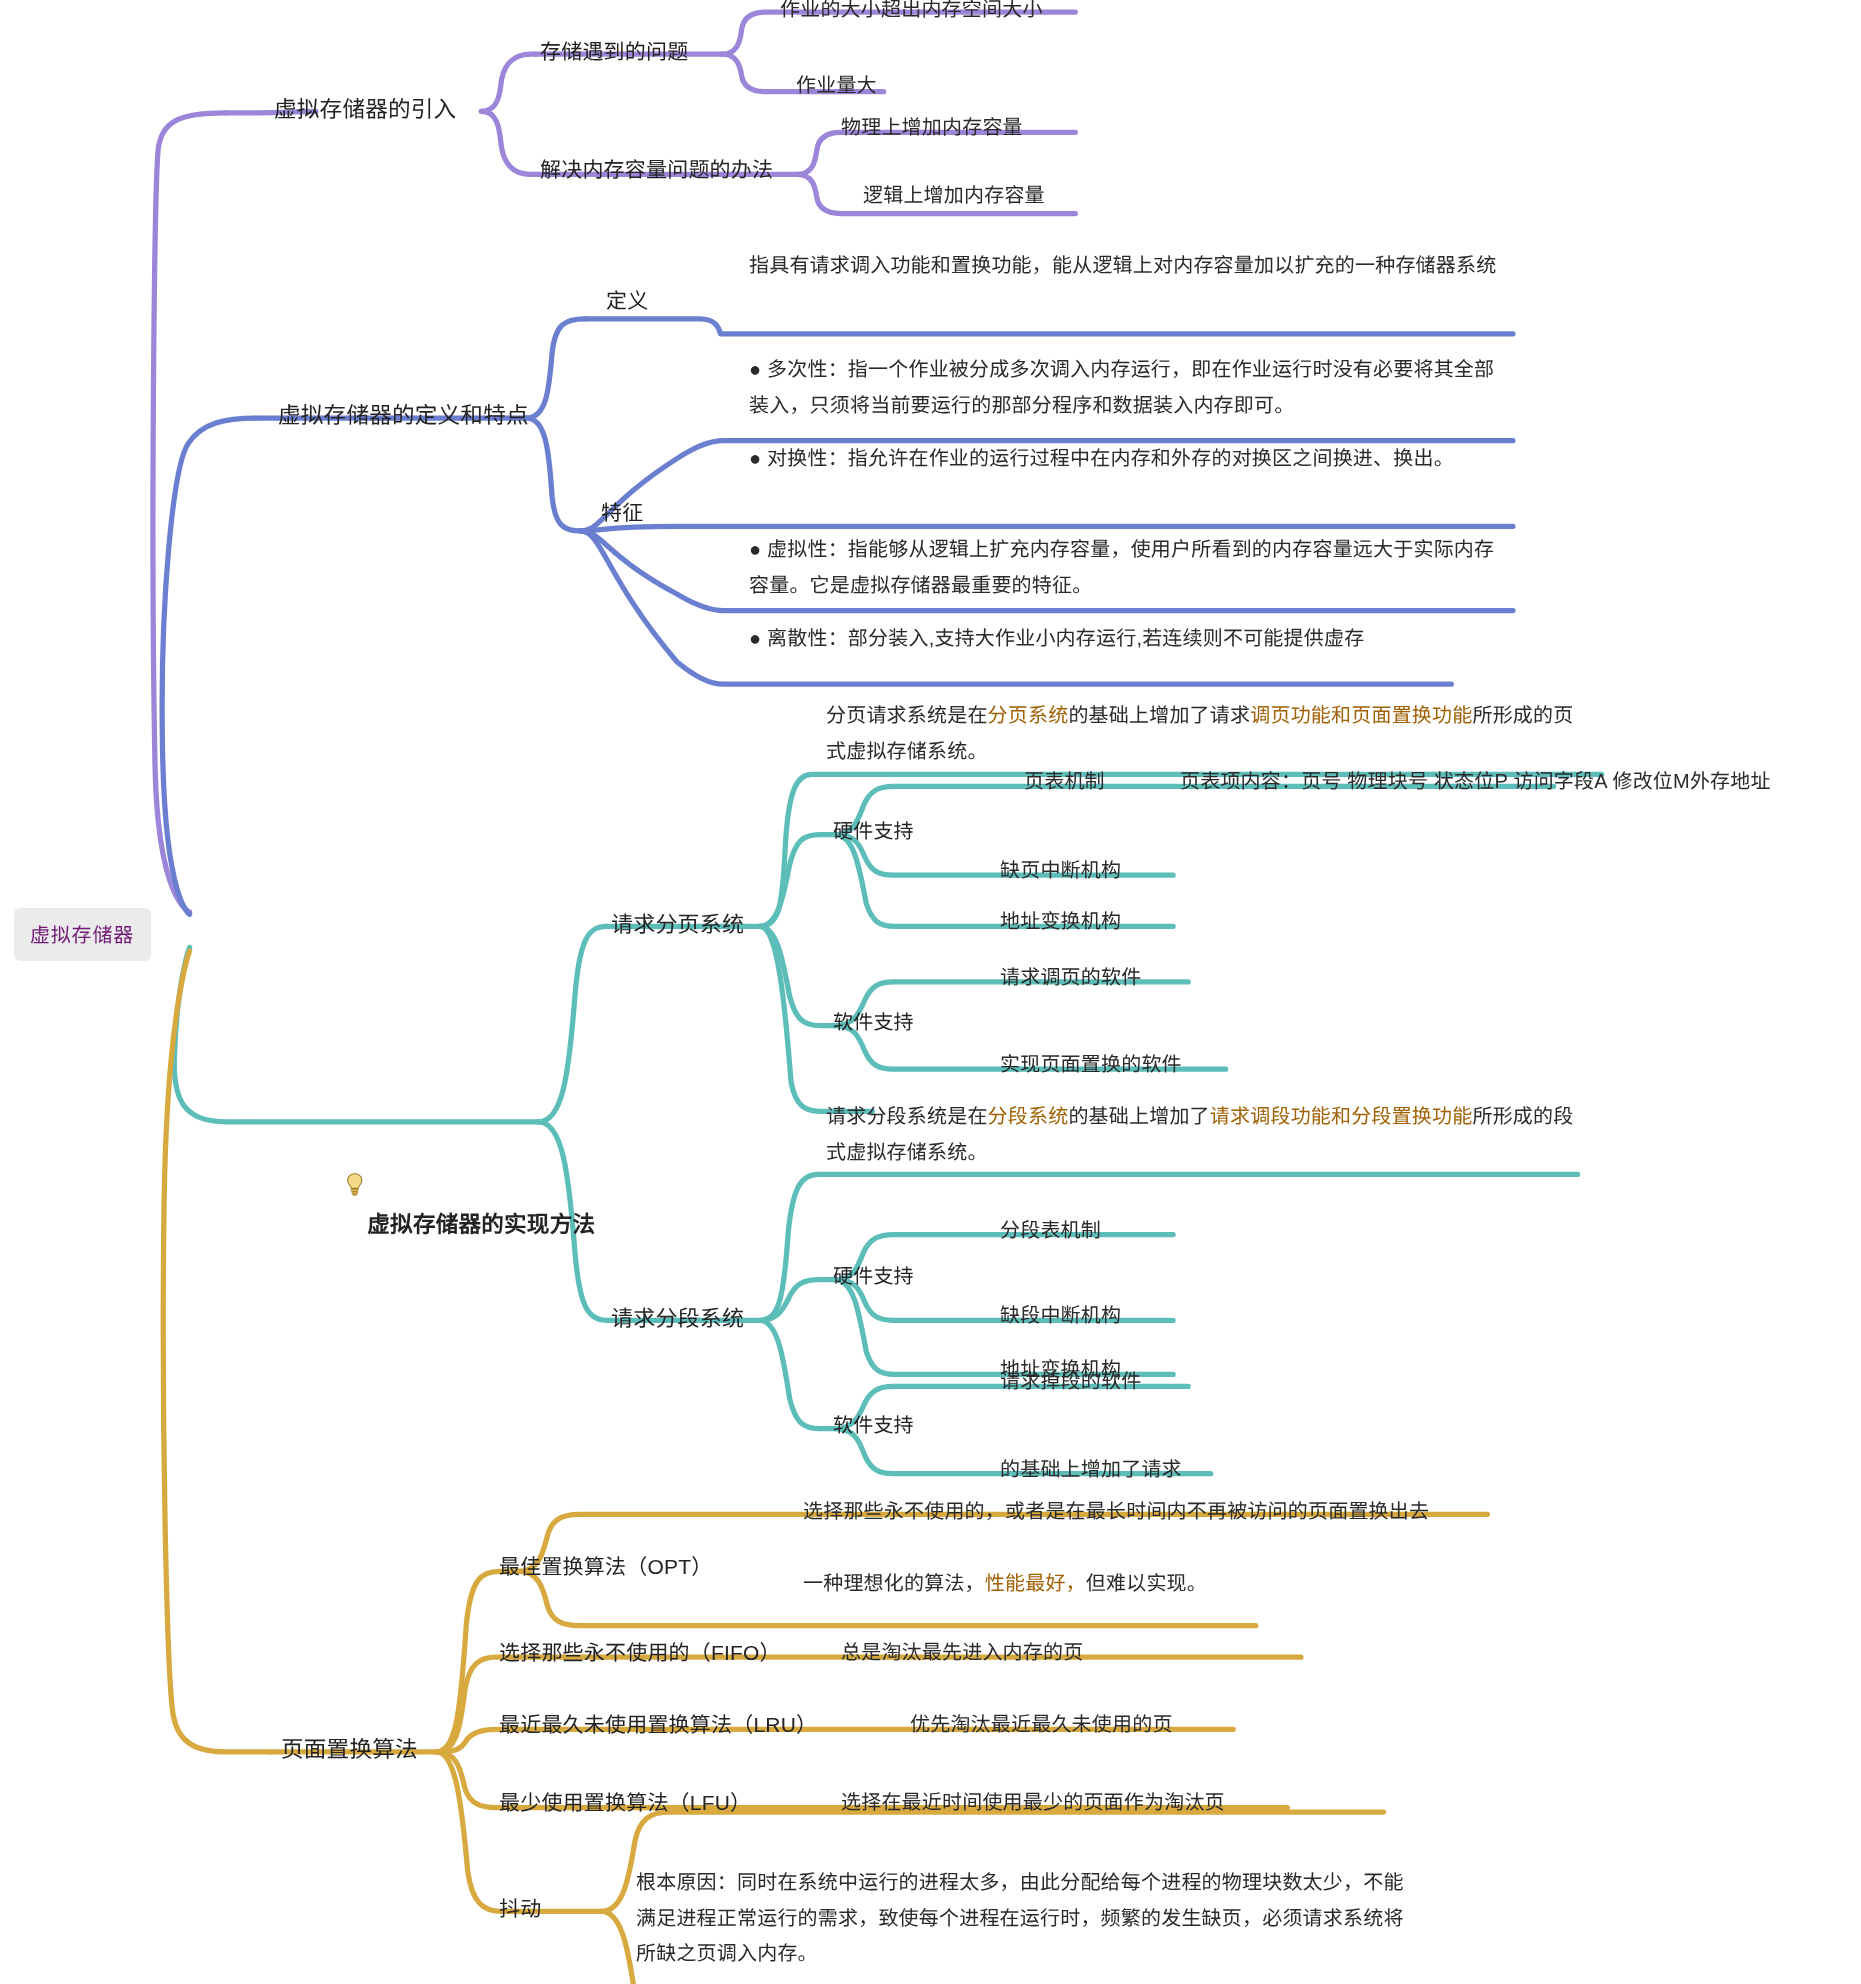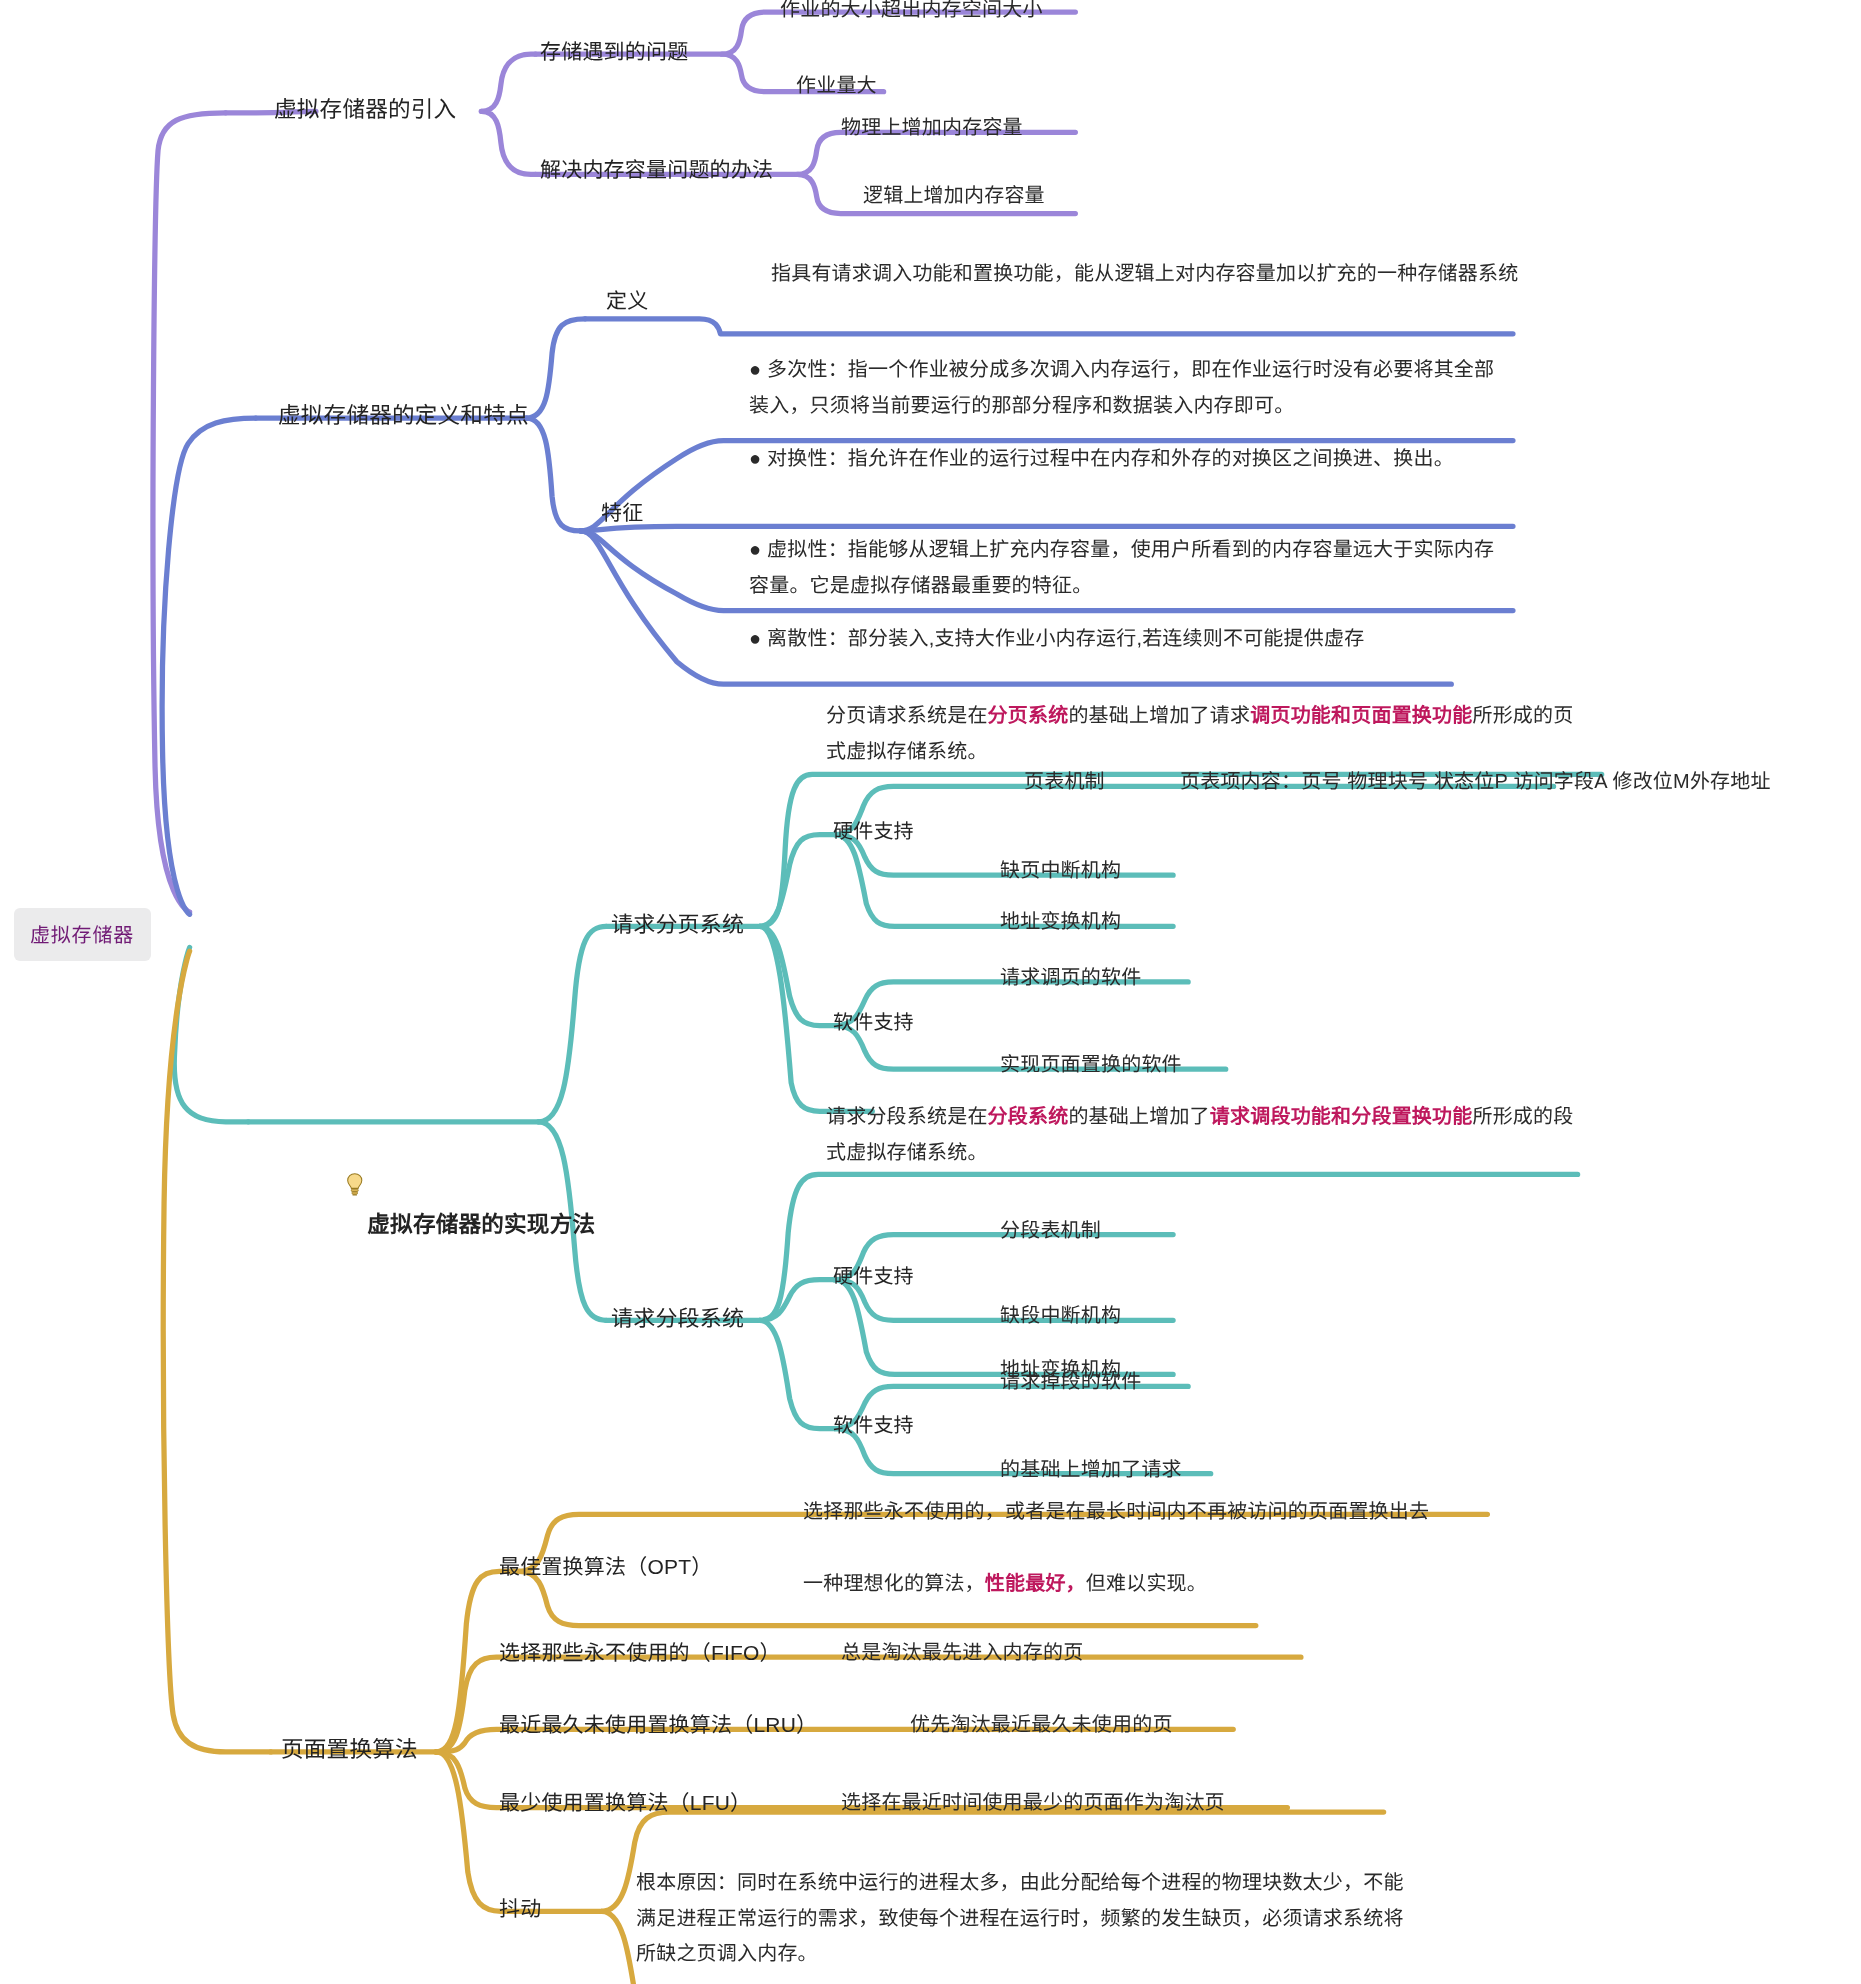--- a/index.html
+++ b/index.html
@@ -41,21 +41,21 @@
   
   .lvl1{ font-size:22.6px; color:#232323; }
   .lvl1.bold{ font-weight:bold; }
   
   .lvl2{ font-size:21px; color:#232323; }
   .lvl2.bold{ font-weight:normal; font-size:22px; }
   
   .lvl3{ font-size:20px; color:#232323; }
   .leaf{ font-size:20px; color:#2a2a2a; }
   .para{ font-size:20px; color:#2a2a2a; line-height:1.78; }
-  b{ font-weight:bold; color:#be185d;text-align:center; }
+  b{ font-weight:normal; color:#a16207;text-align:center; }
   .bulb{
     display:inline-block;
     vertical-align:-2.3px;
     margin-right:3px;
   }
 </style>
 </head>
 <body>
 
 <div id="map">
@@ -151,21 +151,21 @@
   <div class="node leaf" style="left:780px; top:-7.5px;">作业的大小超出内存空间大小</div>
   <div class="node leaf" style="left:796px; top:69px;">作业量大</div>
 
   <div class="node lvl2" style="left:540px; top:153px;">解决内存容量问题的办法</div>
   <div class="node leaf" style="left:841px; top:111px;">物理上增加内存容量</div>
   <div class="node leaf" style="left:863px; top:179px;">逻辑上增加内存容量</div>
 
   <div class="node lvl1" style="left:278px; top:398px;">虚拟存储器的定义和特点</div>
 
   <div class="node lvl2" style="left:606px; top:284px;">定义</div>
-  <div class="node para" style="left:749px; top:256px; width:759px;margin-left:22px;">指具有请求调入功能和置换功能，能从逻辑上对内存容量加以扩充的一种存储器系统</div>
+  <div class="node para" style="left:749px; top:248px; width:759px;">指具有请求调入功能和置换功能，能从逻辑上对内存容量加以扩充的一种存储器系统</div>
 
   <div class="node lvl2" style="left:601px; top:496px;">特征</div>
   <div class="node para" style="left:749px; top:352px; width:759px;">● 多次性：指一个作业被分成多次调入内存运行，即在作业运行时没有必要将其全部装入，只须将当前要运行的那部分程序和数据装入内存即可。</div>
   <div class="node para" style="left:749px; top:441px; width:759px;">● 对换性：指允许在作业的运行过程中在内存和外存的对换区之间换进、换出。</div>
   <div class="node para" style="left:749px; top:532px; width:759px;">● 虚拟性：指能够从逻辑上扩充内存容量，使用户所看到的内存容量远大于实际内存容量。它是虚拟存储器最重要的特征。</div>
   <div class="node para" style="left:749px; top:621px; width:752px;">● 离散性：部分装入,支持大作业小内存运行,若连续则不可能提供虚存</div>
 
   <div class="node lvl1 bold" style="left:280px; top:1099px;">
     <span class="bulb">
       <svg width="19.5" height="24" viewBox="0 0 26 32" xmlns="http://www.w3.org/2000/svg">

